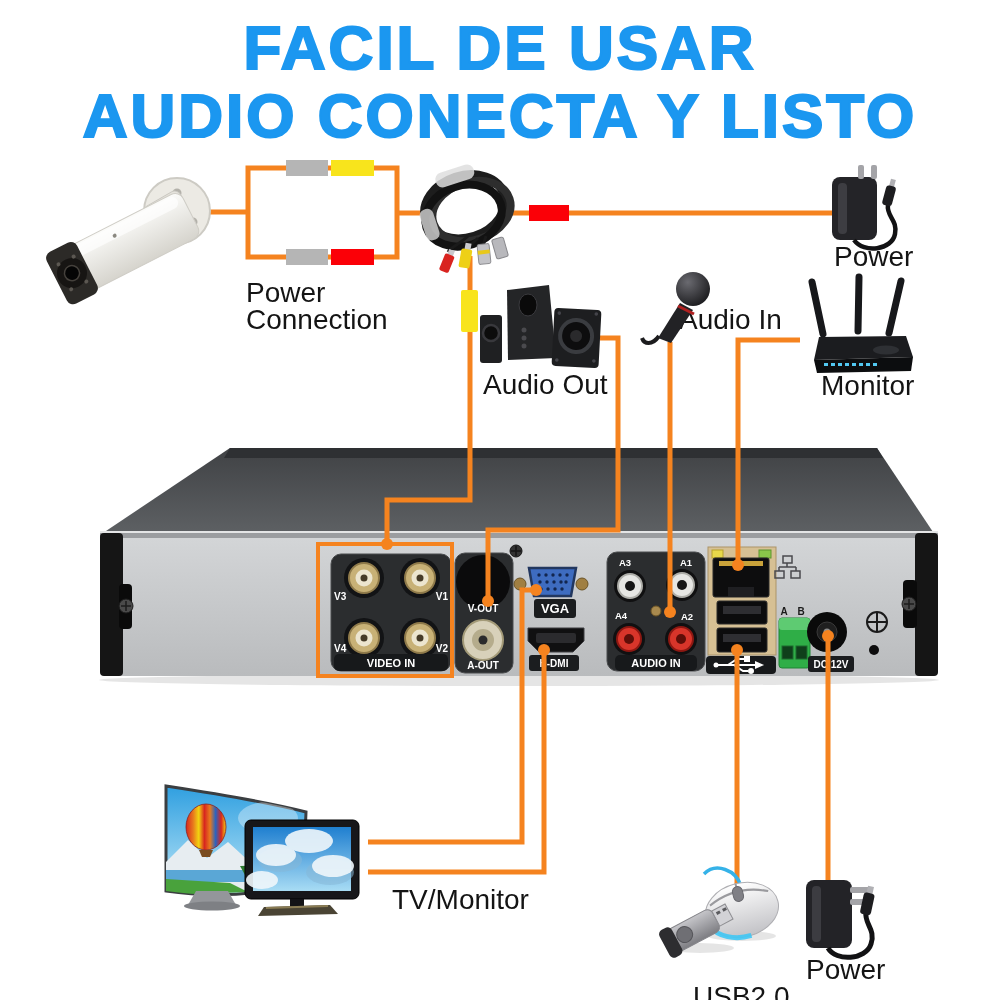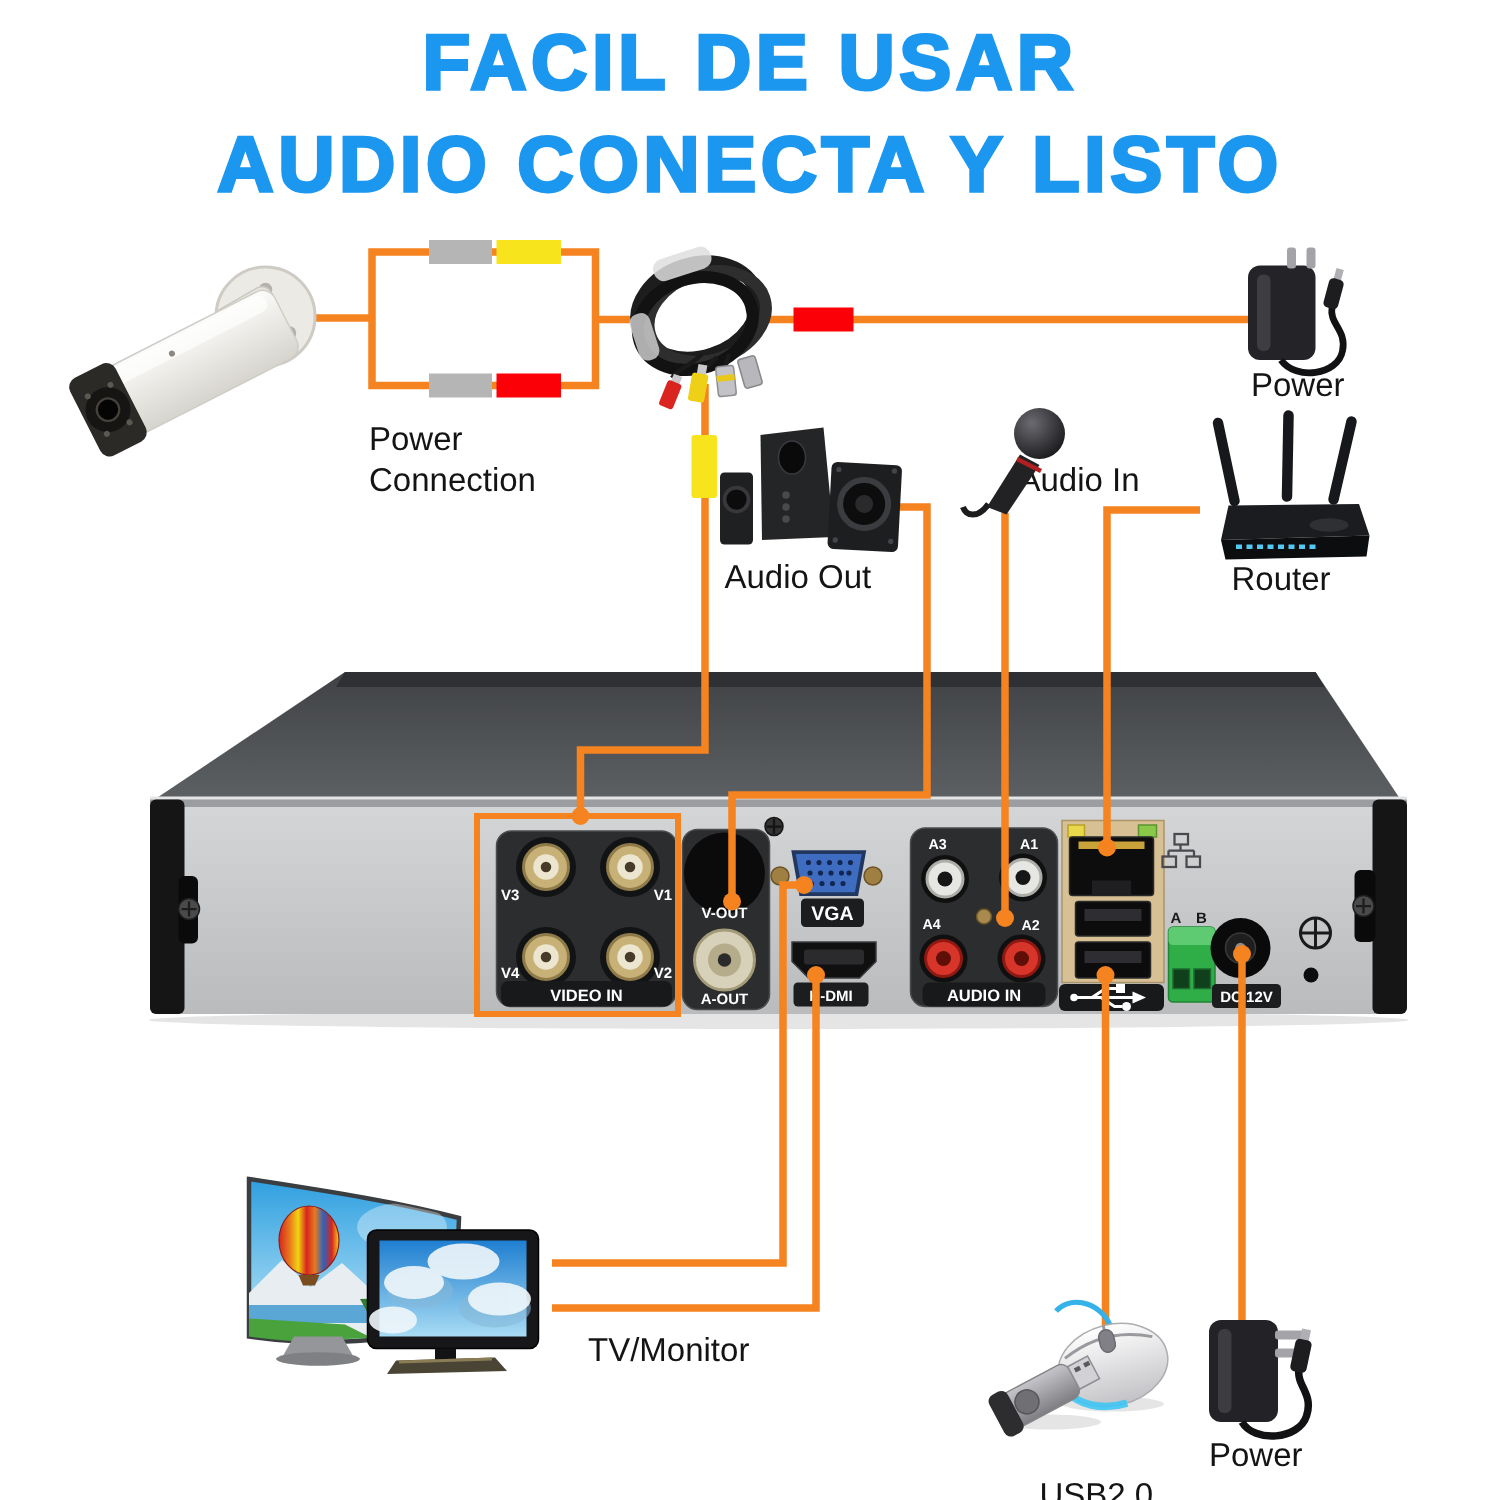--- a/index.html
+++ b/index.html
@@ -1,38 +1,38 @@
 <!DOCTYPE html>
 <html><head>
 <meta charset="utf-8">
 <style>
   html,body{margin:0;padding:0;background:#fff;}
   body{width:1000px;height:1000px;position:relative;overflow:hidden;
        font-family:"Liberation Sans",sans-serif;}
   .abs{position:absolute;}
   .title{left:0;width:1000px;text-align:center;color:#1b97f0;
-         font-weight:bold;font-size:52px;letter-spacing:3px;
+         font-weight:bold;font-size:62px;letter-spacing:3px;
          -webkit-text-stroke:2.2px #1b97f0;white-space:nowrap;}
   .t1{top:12px;} .t2{top:80px;}
-  .plabel{color:#141414;font-size:22px;line-height:27px;white-space:pre-line;}
+  .plabel{color:#141414;font-size:28px;line-height:27px;white-space:pre-line;}
   svg{position:absolute;left:0;top:0;}
   text{font-family:"Liberation Sans",sans-serif;}
 </style>
 </head>
 <body>
 
 <div class="abs title t1">FACIL DE USAR</div>
 <div class="abs title t2">AUDIO CONECTA Y LISTO</div>
 
 <div class="abs plabel" style="left:246px;top:279px;">Power
 Connection</div>
 <div class="abs plabel" style="left:834px;top:243px;">Power</div>
 <div class="abs plabel" style="left:483px;top:371px;">Audio Out</div>
 <div class="abs plabel" style="left:679px;top:306px;">Audio In</div>
-<div class="abs plabel" style="left:821px;top:372px;">Router</div>
+<div class="abs plabel" style="left:821px;top:372px;">Monitor</div>
 <div class="abs plabel" style="left:392px;top:886px;">TV/Monitor</div>
 <div class="abs plabel" style="left:693px;top:954px;margin-top:29px;">USB2.0</div>
 <div class="abs plabel" style="left:806px;top:956px;">Power</div>
 
 <svg width="1000" height="1000" viewBox="0 0 1000 1000">
   <defs>
     <linearGradient id="topGrad" x1="0" y1="0" x2="0" y2="1">
       <stop offset="0" stop-color="#404245"></stop>
         <stop offset="1" stop-color="#5e6164"></stop>
     </linearGradient>

